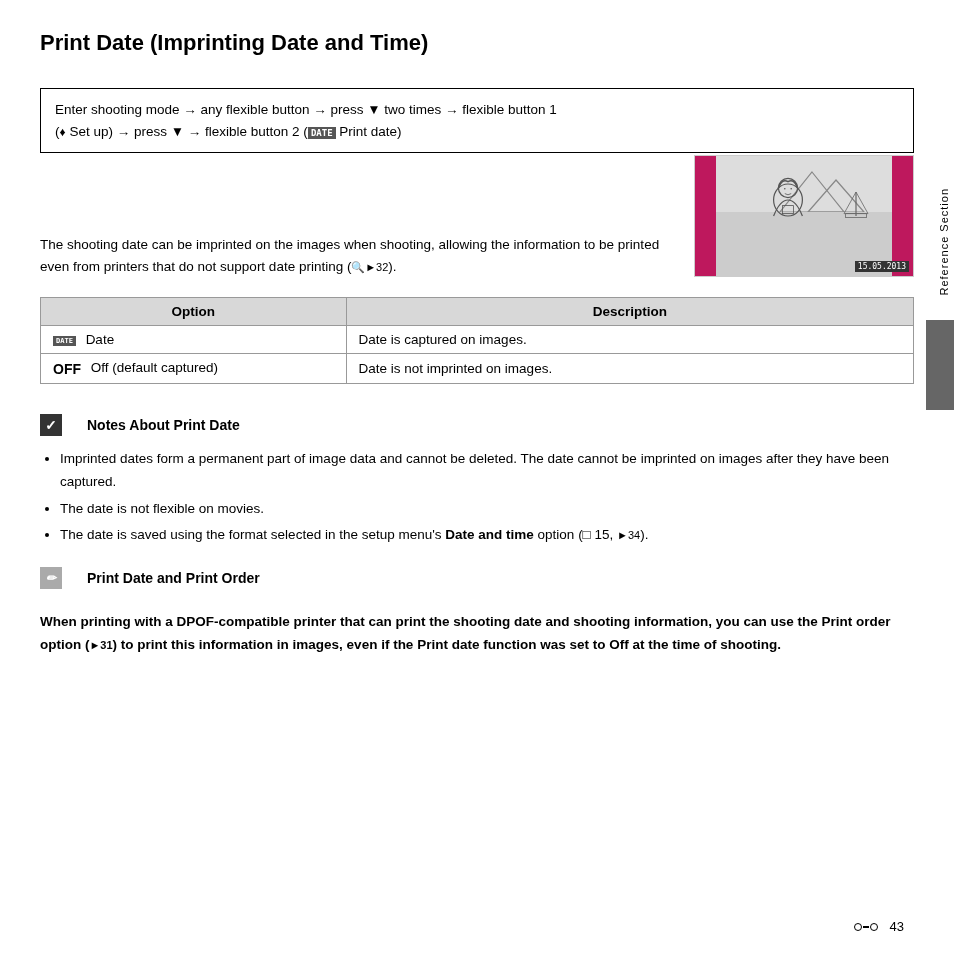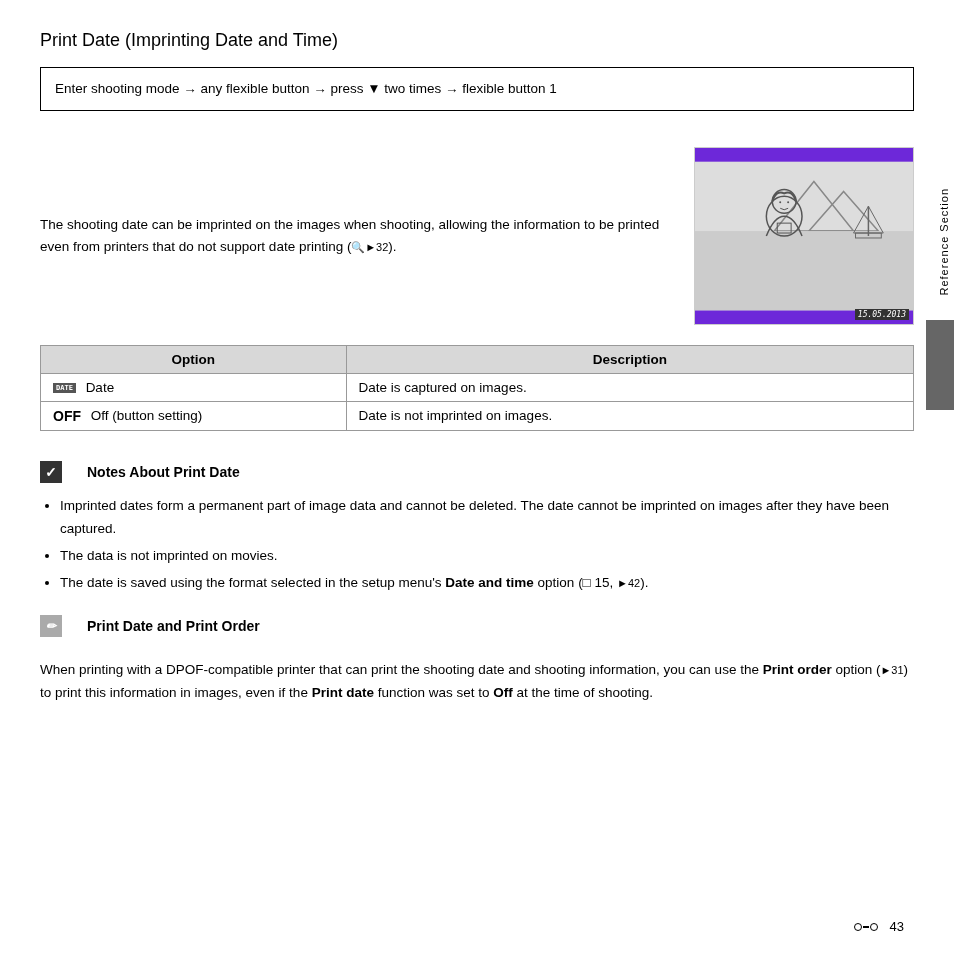--- a/index.html
+++ b/index.html
@@ -8,57 +8,56 @@
       font-size: 14px;
       background: #fff;
       color: #000;
       width: 954px;
       min-height: 954px;
       padding: 30px 40px 30px 40px;
       position: relative;
     }
 
     h1 {
-      font-size: 18px;
-      font-weight: normal;
-      margin-bottom: 16px;
+      font-size: 22px;
+      font-weight: bold;
+      margin-bottom: 32px;
     }
 
     .instruction-box {
       border: 1px solid #000;
       padding: 10px 14px;
-      margin-bottom: 36px;
+      margin-bottom: 2px;
       font-size: 13.5px;
       line-height: 1.6;
     }
 
     .arrow { font-family: Arial; }
 
     .intro-section {
       display: flex;
       gap: 20px;
       margin-bottom: 20px;
-      align-items: center;
+      align-items: flex-end;
     }
 
     .intro-text {
       flex: 1;
       font-size: 13.5px;
       line-height: 1.6;
     }
 
     .camera-image {
       width: 220px;
-      height: 178px;
+      height: 122px;
       border: 1px solid #ccc;
       flex-shrink: 0;
       position: relative;
-      background: #6d28d9;
+      background: #be185d;
       overflow: hidden;
-      font-style: italic;
     }
 
     
     .camera-image svg {
       width: 100%;
       height: 100%;
     }
 
     .date-stamp {
       position: absolute;
@@ -175,20 +174,21 @@
     }
 
     .print-order-section {
       margin-top: 16px;
     }
 
     .print-order-body {
       font-size: 13.5px;
       line-height: 1.7;
       margin-top: 22px;
+      font-weight: bold;
     }
 
     
     .sidebar-label {
       position: absolute;
       right: 0;
       top: 180px;
       writing-mode: vertical-rl;
       text-orientation: mixed;
       transform: rotate(180deg);
@@ -248,20 +248,21 @@
     }
 
   </style>
 </head>
 <body>
 
 <h1>Print Date (Imprinting Date and Time)</h1>
 
 <div class="instruction-box">
   <span>Enter shooting mode <span class="arrow">→</span> any flexible button <span class="arrow">→</span> press ▼ two times <span class="arrow">→</span> flexible button 1</span><br>
+  <span>(<span style="font-size:12px;">♦</span> Set up) <span class="arrow">→</span> press ▼ <span class="arrow">→</span> flexible button 2 (<span style="background:#555;color:#fff;font-size:9px;padding:1px 3px;font-family:monospace;font-weight:bold;">DATE</span> Print date)</span>
 </div>
 
 <div class="intro-section">
   <div class="intro-text">
     The shooting date can be imprinted on the images when shooting, allowing the information to be printed even from printers that do not support date printing (<span class="ref-icon">🔍►32</span>).
   </div>
   <div class="camera-image">
     
     <svg viewBox="0 0 220 150" xmlns="http://www.w3.org/2000/svg">
 
@@ -305,36 +306,36 @@
     <tr>
       <td>
         <span class="date-icon">DATE</span>
         <span>Date</span>
       </td>
       <td>Date is captured on images.</td>
     </tr>
     <tr>
       <td>
         <span class="off-icon">OFF</span>
-        <span>Off (button setting)</span>
+        <span>Off (default captured)</span>
       </td>
       <td>Date is not imprinted on images.</td>
     </tr>
   </tbody>
 </table>
 
 <div class="notes-section">
   <div class="note-header">
     <div class="note-icon-check">✓</div>
     <span class="note-title">Notes About Print Date</span>
   </div>
   <ul class="bullet-list">
     <li>Imprinted dates form a permanent part of image data and cannot be deleted. The date cannot be imprinted on images after they have been captured.</li>
-    <li>The data is not imprinted on movies.</li>
-    <li>The date is saved using the format selected in the setup menu's <strong>Date and time</strong> option (□ 15, <span class="ref-icon">►42</span>).</li>
+    <li>The date is not flexible on movies.</li>
+    <li>The date is saved using the format selected in the setup menu's <strong>Date and time</strong> option (□ 15, <span class="ref-icon">►34</span>).</li>
   </ul>
 </div>
 
 <div class="print-order-section">
   <div class="note-header">
     <div class="note-icon-pencil">
         <em>✏</em>
       </div>
     <span class="note-title">Print Date and Print Order</span>
   </div>

